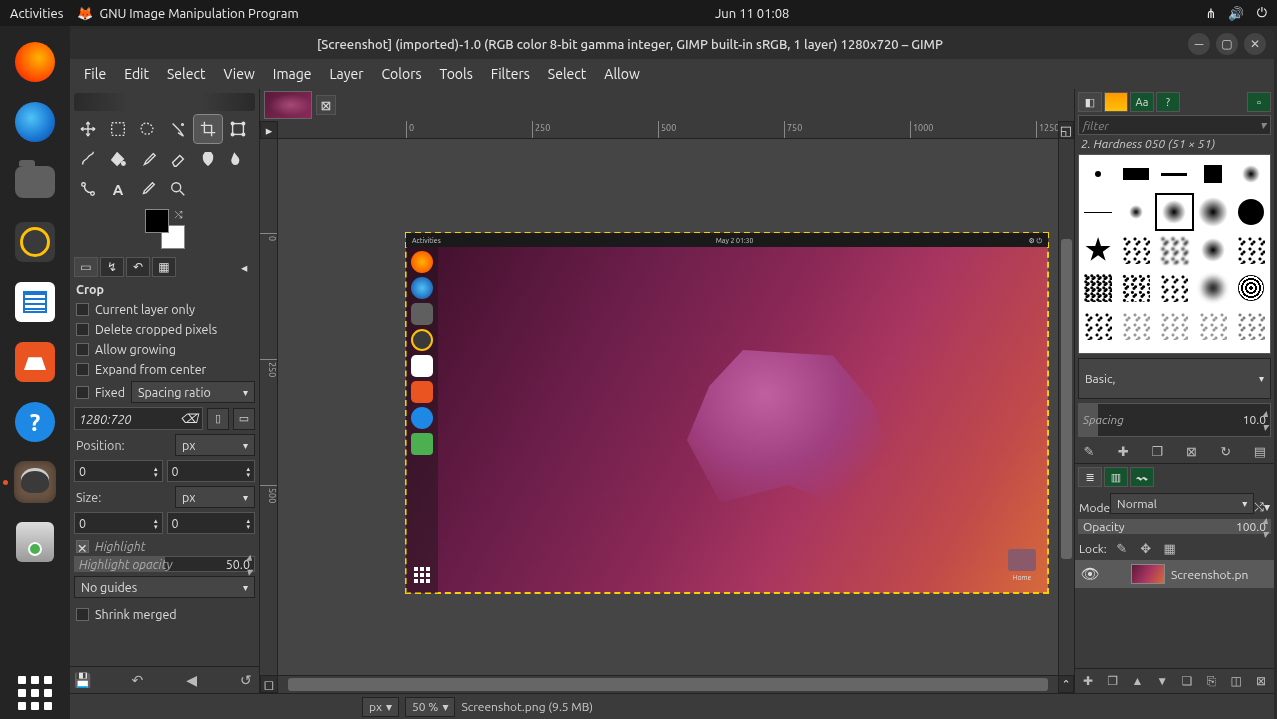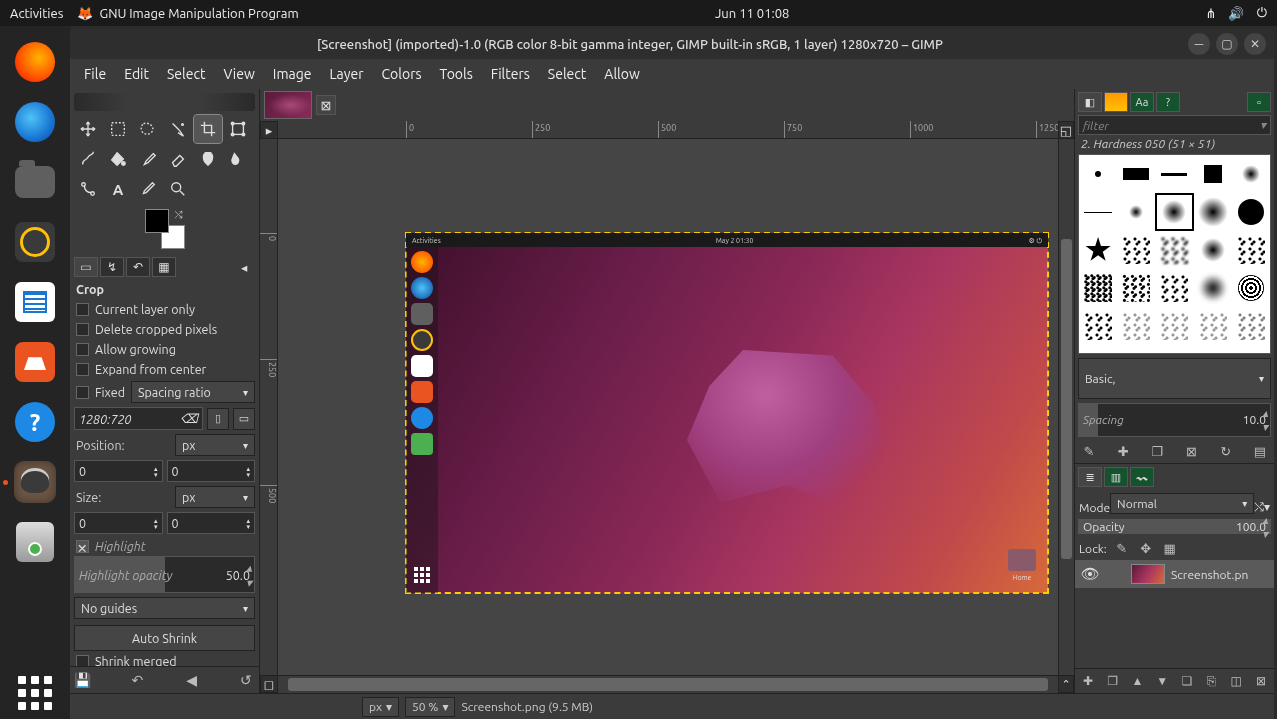--- a/index.html
+++ b/index.html
@@ -63,21 +63,21 @@
 .row { display:flex; align-items:center; gap:4px; padding:2px 0; }
 .dropdown { flex:1; background:#454545; border:1px solid #222; padding:3px 6px; display:flex; align-items:center; justify-content:space-between; cursor:pointer; }
 .dropdown.small { flex:0 0 80px; }
 .dropdown .chev { font-size:10px; }
 .numinput { background:#2a2a2a; border:1px solid #555; padding:3px 4px; color:#ddd; display:flex; align-items:center; }
 .numinput.wide { flex:1; font-style:italic; }
 .numinput .spin { display:flex; flex-direction:column; margin-left:auto; }
 .numinput .spin span { font-size:7px; line-height:6px; cursor:pointer; }
 .icon-btn { width:22px; height:22px; background:#454545; border:1px solid #222; display:flex; align-items:center; justify-content:center; cursor:pointer; font-size:11px; color:#ccc; }
 .label { padding:2px 2px; color:#ccc; }
-.slider { flex:1; height:37px; background:#2a2a2a; border:1px solid #555; position:relative; display:flex; align-items:center; padding:0 4px; font-style:italic; color:#aaa; }
+.slider { flex:1; height:16px; background:#2a2a2a; border:1px solid #555; position:relative; display:flex; align-items:center; padding:0 4px; font-style:italic; color:#aaa; }
 .slider .fill { position:absolute; left:0; top:0; bottom:0; width:50%; background:#555; }
 .slider .text { position:relative; }
 .slider .val { position:absolute; right:4px; color:#ddd; font-style:normal; }
 .slider .spin { position:absolute; right:2px; display:flex; flex-direction:column; }
 .button { background:#454545; border:1px solid #222; padding:5px; text-align:center; cursor:pointer; }
 .bottom-icons { display:flex; gap:6px; padding:4px; justify-content:space-between; border-top:1px solid #222; }
 .bottom-icons span { width:18px; height:18px; cursor:pointer; display:flex; align-items:center; justify-content:center; color:#bbb; font-size:14px; }
 
 .canvas-area { flex:1; display:flex; flex-direction:column; background:#3b3b3b; }
 .tabbar { height:32px; display:flex; align-items:center; padding:2px 4px; gap:4px; }
@@ -433,21 +433,20 @@
                 <span>▴</span>
                 <span>▾</span>
               </div>
           </div>
           <div style="height:4px"></div>
           <div class="dropdown">
               <span>No guides</span>
               <span class="chev">▾</span>
             </div>
           <div style="height:6px"></div>
-          <div class="button">Auto Shrink</div>
           <div class="chk">
               <div class="box"></div>
               <span>Shrink merged</span>
             </div>
         </div>
         <div class="bottom-icons">
           <span>💾</span>
           <span>↶</span>
           <span>◀</span>
           <span>↺</span>

